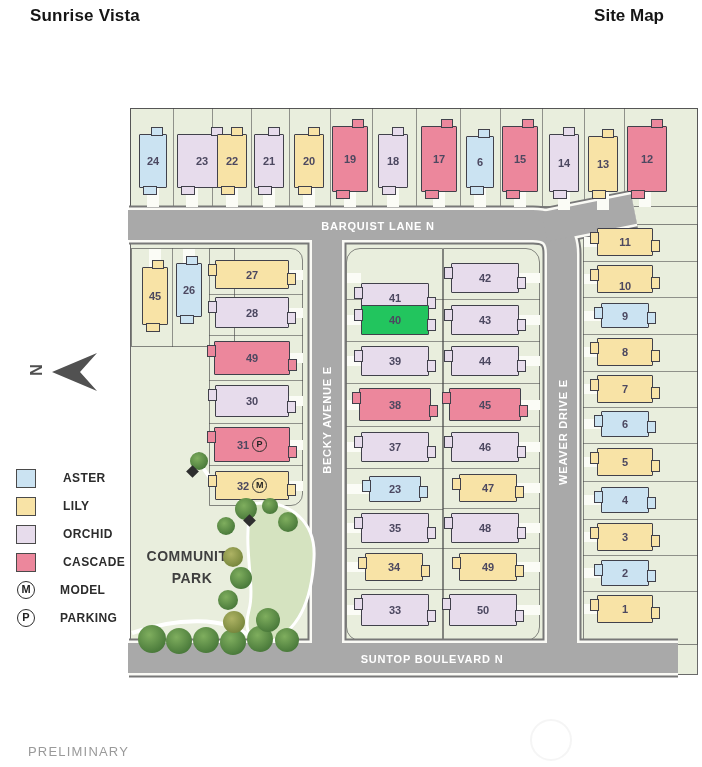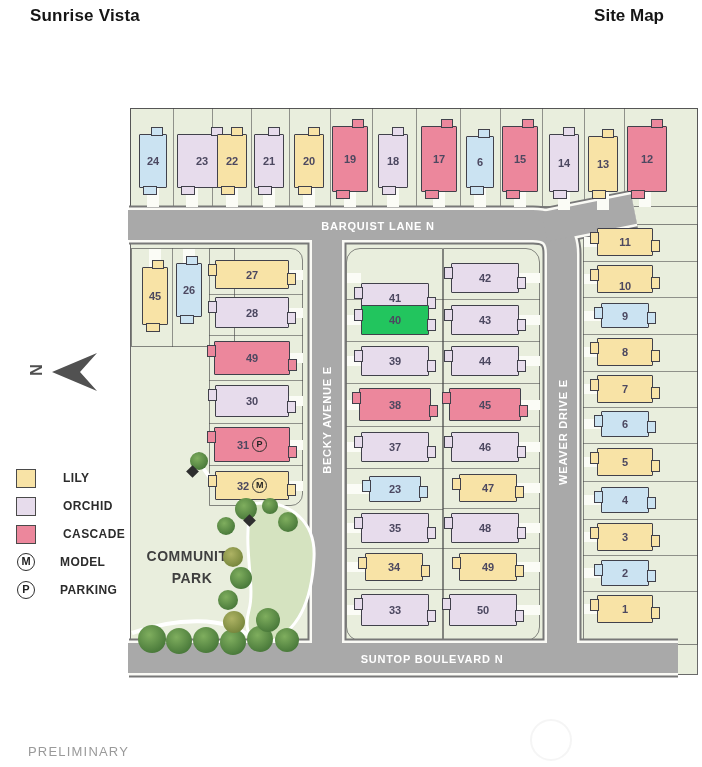--- a/index.html
+++ b/index.html
@@ -459,20 +459,24 @@
     <div class="equip" style="left: 245px; top: 516px;"></div>
   </div>
 
 <svg class="abs" width="70" height="60" style="left:46px;top:345px">
   <polygon points="6,27 51,8 34,27 51,46" fill="#515151"></polygon>
 </svg>
 <div id="northN">N</div>
 
 <div id="legend">
     <div class="lgrow">
+      <div class="lgswatch" style="background: rgb(203, 227, 242);"></div>
+      <div class="lglabel">ASTER</div>
+    </div>
+    <div class="lgrow">
       <div class="lgswatch" style="background: rgb(248, 227, 166);"></div>
       <div class="lglabel">LILY</div>
     </div>
     <div class="lgrow">
       <div class="lgswatch" style="background: rgb(231, 220, 236);"></div>
       <div class="lglabel">ORCHID</div>
     </div>
     <div class="lgrow">
       <div class="lgswatch" style="background: rgb(236, 135, 156);"></div>
       <div class="lglabel">CASCADE</div>

